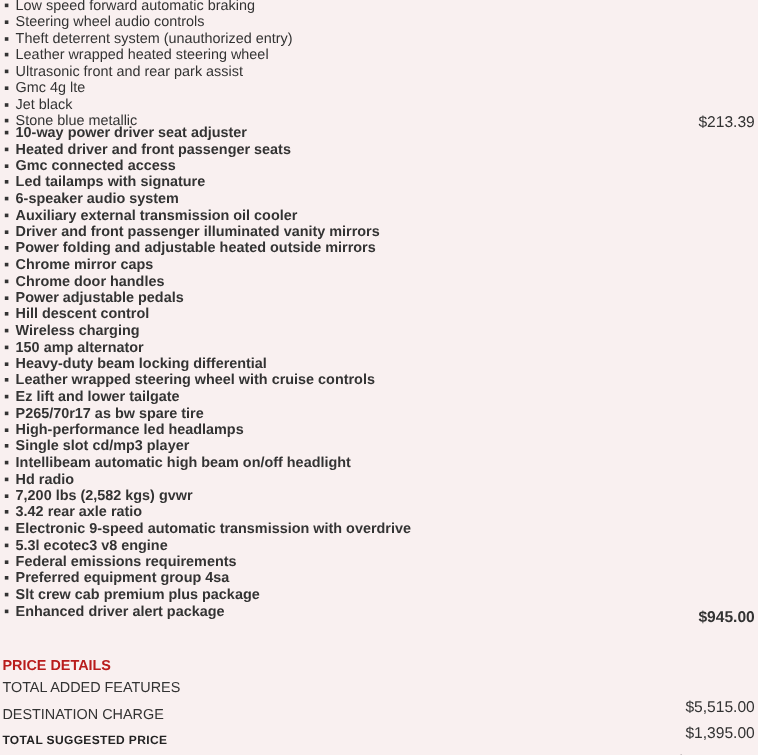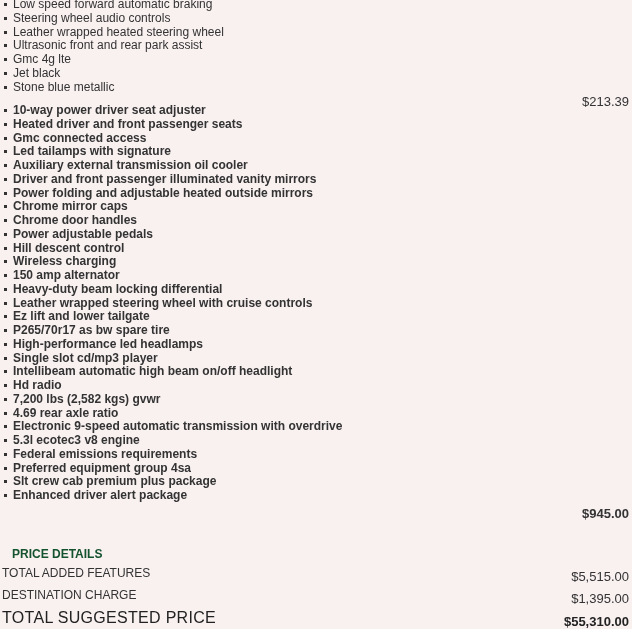--- a/index.html
+++ b/index.html
@@ -53,101 +53,103 @@
 
     .price-details {
       position: absolute;
       left: 0;
       top: 546px;
       width: 632px;
     }
     .pd-heading {
       font-size: 12px;
       font-weight: bold;
-      color: #14532d;
-      padding-left: 12px;
+      color: #b91c1c;
+      padding-left: 2px;
       height: 16px;
       line-height: 16px;
     }
     .pd-row {
       position: relative;
       height: 22px;
       line-height: 22px;
       font-size: 12px;
     }
     .pd-row .pd-label {
       position: absolute;
       left: 2px;
       top: 0;
     }
     .pd-row .pd-value {
       position: absolute;
       right: 3px;
-      top: 4px;
+      top: 16px;
       font-size: 13px;
       margin-left: 16px;
     }
     .pd-row.total {
       height: 24px;
       line-height: 24px;
     }
     .pd-row.total .pd-label {
-      font-size: 16px;
-      font-weight: normal;
+      font-size: 10px;
+      font-weight: bold;
       letter-spacing: 0.3px;
       color: #222222;
     }
     .pd-row.total .pd-value {
       font-weight: bold;
       font-size: 13px;
       color: #222222;
       text-align: right;
     }
   </style>
 </head>
 <body>
 
 <div class="group" id="group1">
   <ul class="features">
     <li><span class="bullet"></span><span>Low speed forward automatic braking</span></li>
     <li><span class="bullet"></span><span>Steering wheel audio controls</span></li>
+    <li><span class="bullet"></span><span>Theft deterrent system (unauthorized entry)</span></li>
     <li><span class="bullet"></span><span>Leather wrapped heated steering wheel</span></li>
     <li><span class="bullet"></span><span>Ultrasonic front and rear park assist</span></li>
     <li><span class="bullet"></span><span>Gmc 4g lte</span></li>
     <li><span class="bullet"></span><span>Jet black</span></li>
     <li><span class="bullet"></span><span>Stone blue metallic</span></li>
   </ul>
   <span class="group-price">$213.39</span>
 </div>
 
 <div class="group" id="group2">
   <ul class="features">
     <li><span class="bullet"></span><span>10-way power driver seat adjuster</span></li>
     <li><span class="bullet"></span><span>Heated driver and front passenger seats</span></li>
     <li><span class="bullet"></span><span>Gmc connected access</span></li>
     <li><span class="bullet"></span><span>Led tailamps with signature</span></li>
+    <li><span class="bullet"></span><span>6-speaker audio system</span></li>
     <li><span class="bullet"></span><span>Auxiliary external transmission oil cooler</span></li>
     <li><span class="bullet"></span><span>Driver and front passenger illuminated vanity mirrors</span></li>
     <li><span class="bullet"></span><span>Power folding and adjustable heated outside mirrors</span></li>
     <li><span class="bullet"></span><span>Chrome mirror caps</span></li>
     <li><span class="bullet"></span><span>Chrome door handles</span></li>
     <li><span class="bullet"></span><span>Power adjustable pedals</span></li>
     <li><span class="bullet"></span><span>Hill descent control</span></li>
     <li><span class="bullet"></span><span>Wireless charging</span></li>
     <li><span class="bullet"></span><span>150 amp alternator</span></li>
     <li><span class="bullet"></span><span>Heavy-duty beam locking differential</span></li>
     <li><span class="bullet"></span><span>Leather wrapped steering wheel with cruise controls</span></li>
     <li><span class="bullet"></span><span>Ez lift and lower tailgate</span></li>
     <li><span class="bullet"></span><span>P265/70r17 as bw spare tire</span></li>
     <li><span class="bullet"></span><span>High-performance led headlamps</span></li>
     <li><span class="bullet"></span><span>Single slot cd/mp3 player</span></li>
     <li><span class="bullet"></span><span>Intellibeam automatic high beam on/off headlight</span></li>
     <li><span class="bullet"></span><span>Hd radio</span></li>
     <li><span class="bullet"></span><span>7,200 lbs (2,582 kgs) gvwr</span></li>
-    <li><span class="bullet"></span><span>4.69 rear axle ratio</span></li>
+    <li><span class="bullet"></span><span>3.42 rear axle ratio</span></li>
     <li><span class="bullet"></span><span>Electronic 9-speed automatic transmission with overdrive</span></li>
     <li><span class="bullet"></span><span>5.3l ecotec3 v8 engine</span></li>
     <li><span class="bullet"></span><span>Federal emissions requirements</span></li>
     <li><span class="bullet"></span><span>Preferred equipment group 4sa</span></li>
     <li><span class="bullet"></span><span>Slt crew cab premium plus package</span></li>
     <li><span class="bullet"></span><span>Enhanced driver alert package</span></li>
   </ul>
   <span class="group-price">$945.00</span>
 </div>
 

